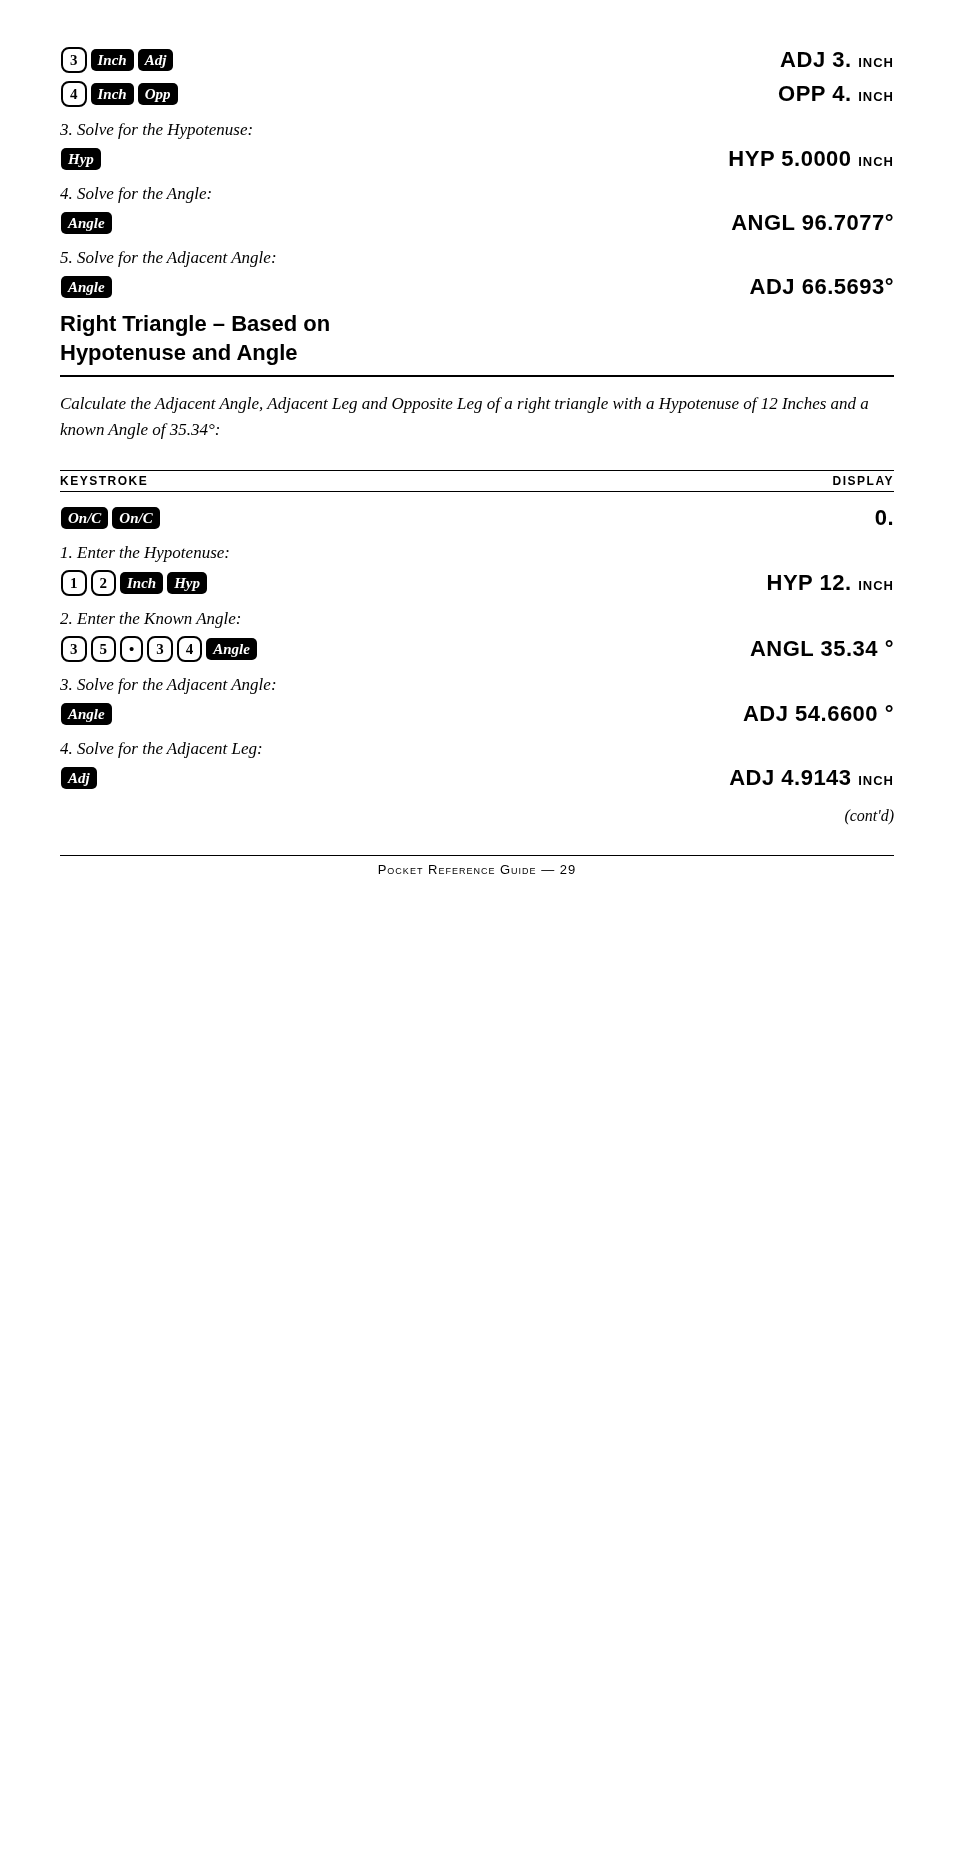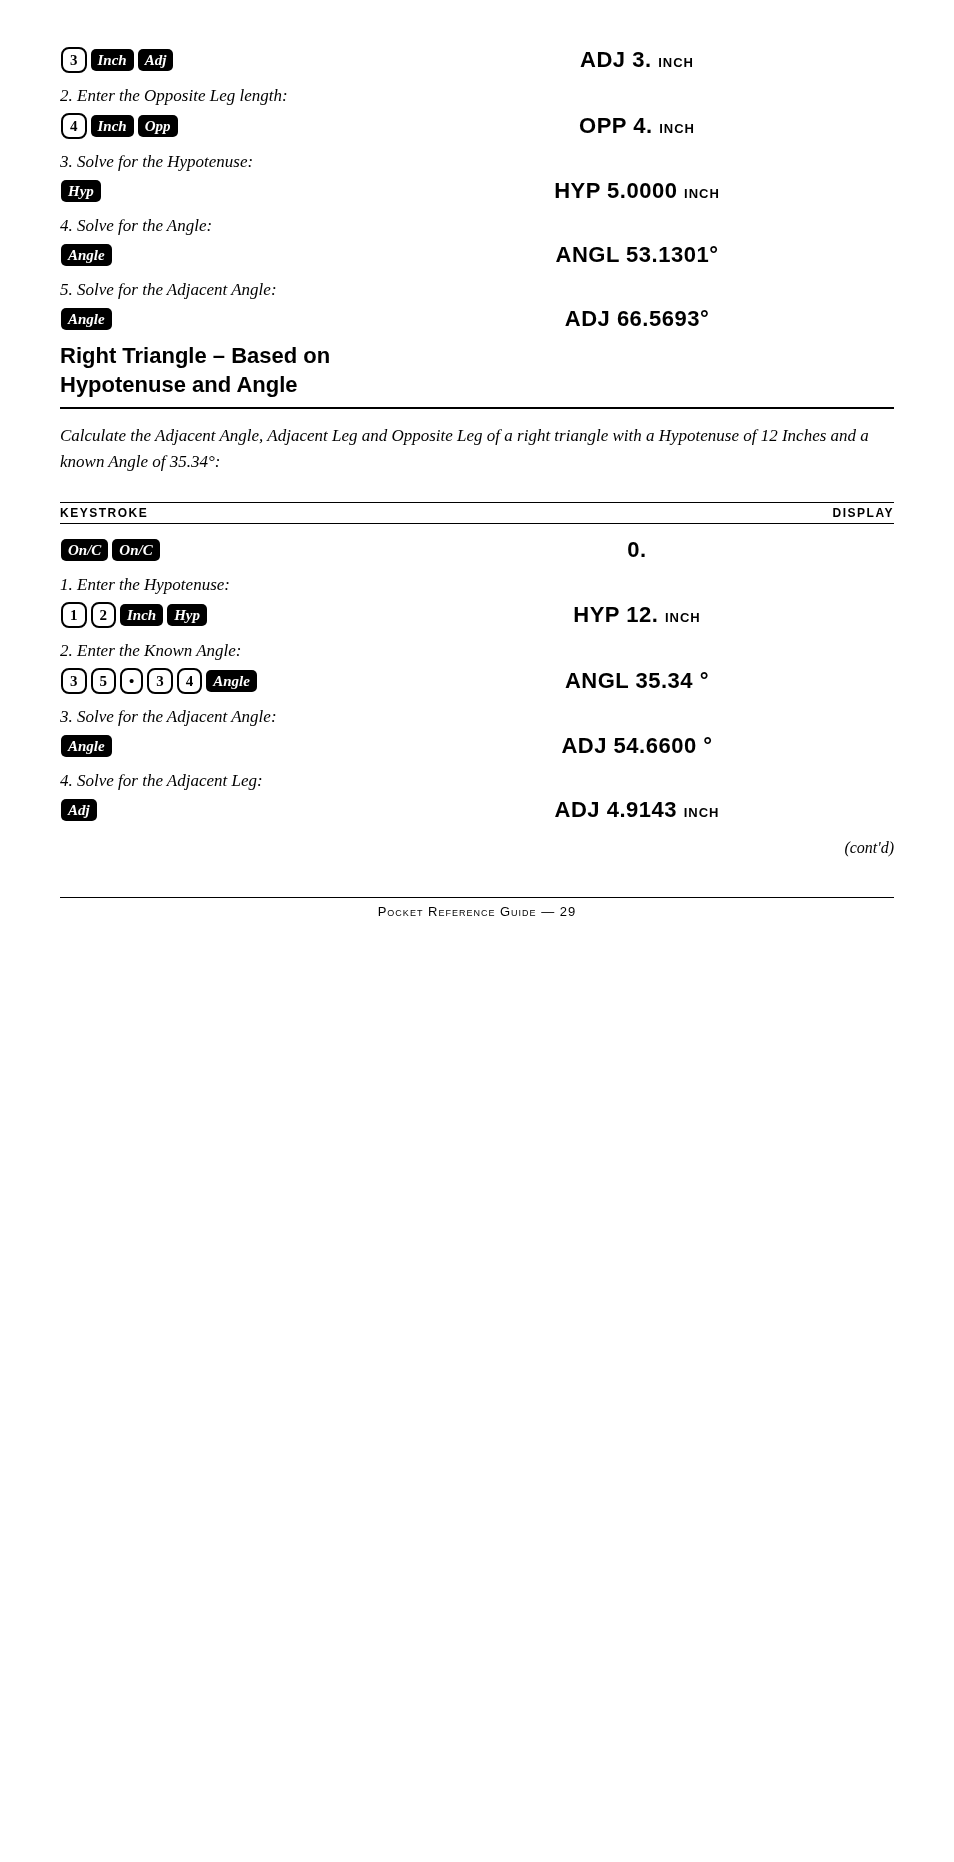--- a/index.html
+++ b/index.html
@@ -55,21 +55,21 @@
     .keystroke-cell {
       flex: 0 0 320px;
       display: flex;
       align-items: center;
       flex-wrap: wrap;
       gap: 2px;
     }
 
     .display-cell {
       flex: 1;
-      text-align: center;
+      text-align: right;
       font-size: 22px;
       font-weight: 900;
       font-family: Arial, Helvetica, sans-serif;
       letter-spacing: 0.5px;
     }
 
     .display-cell .unit {
       font-size: 13px;
       font-weight: 700;
       letter-spacing: 1px;
@@ -135,21 +135,21 @@
       font-size: 16px;
       margin-top: 16px;
     }
 
     .page-footer {
       text-align: center;
       font-size: 13px;
       font-variant: small-caps;
       font-family: Arial, Helvetica, sans-serif;
       border-top: 1.5px solid #000;
-      margin-top: 40px;
+      margin-top: 30px;
       padding-top: 6px;
       letter-spacing: 1px;
     }
   </style>
 </head>
 <body>
 
 <div class="page-content">
 
   <div class="keystroke-row">
@@ -157,21 +157,20 @@
       <span class="key key-rounded">3</span>
       <span class="key key-solid">Inch</span>
       <span class="key key-solid">Adj</span>
     </div>
     <div class="display-cell">
       <span>ADJ 3.</span>
       <span class="unit"> INCH</span>
     </div>
   </div>
 
-  <div class="step-label">2. Enter the Opposite Leg length:</div>
   <div class="keystroke-row">
     <div class="keystroke-cell">
       <span class="key key-rounded">4</span>
       <span class="key key-solid">Inch</span>
       <span class="key key-solid">Opp</span>
     </div>
     <div class="display-cell">
       <span>OPP 4.</span>
       <span class="unit"> INCH</span>
     </div>
@@ -187,21 +186,21 @@
       <span class="unit"> INCH</span>
     </div>
   </div>
 
   <div class="step-label">4. Solve for the Angle:</div>
   <div class="keystroke-row">
     <div class="keystroke-cell">
       <span class="key key-solid">Angle</span>
     </div>
     <div class="display-cell">
-      <span>ANGL  53.1301°</span>
+      <span>ANGL  96.7077°</span>
     </div>
   </div>
 
   <div class="step-label">5. Solve for the Adjacent Angle:</div>
   <div class="keystroke-row">
     <div class="keystroke-cell">
       <span class="key key-solid">Angle</span>
     </div>
     <div class="display-cell">
       <span>ADJ 66.5693°</span>

